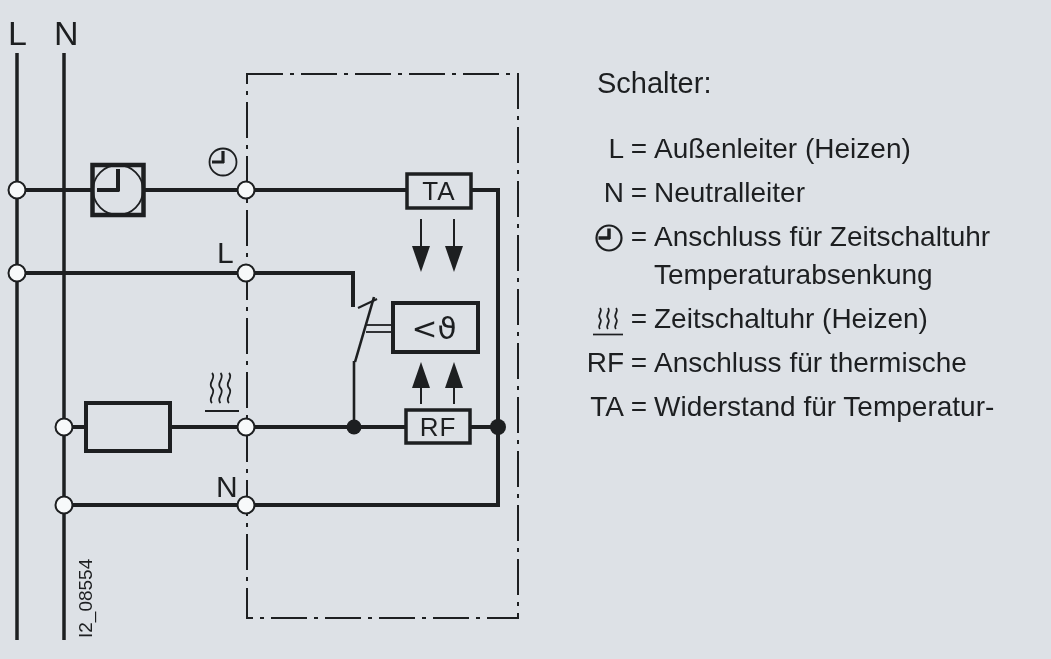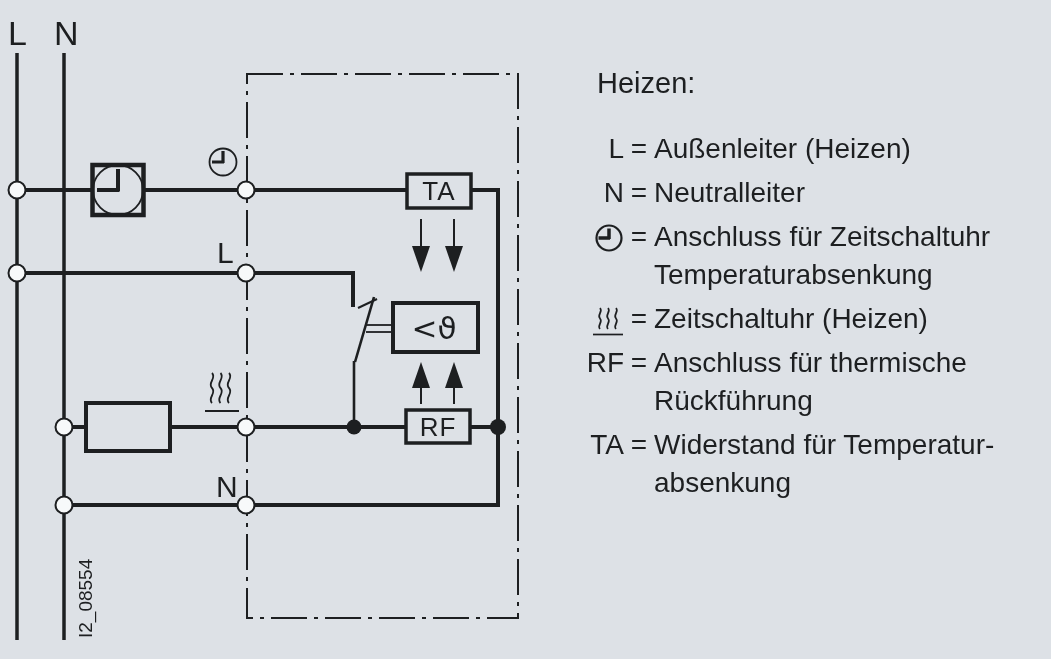--- a/index.html
+++ b/index.html
@@ -109,21 +109,21 @@
   </g>
 
   <text x="8" y="45" font-size="34">L</text>
   <text x="54" y="45" font-size="34">N</text>
   <text x="217" y="263" font-size="30">L</text>
   <text x="216" y="497" font-size="30">N</text>
   <text font-size="19" transform="translate(92 638) rotate(-90)">I2_08554</text>
 </svg>
 
 <div class="legend">
-  <div class="legend-title">Heizen:</div>
+  <div class="legend-title">Schalter:</div>
 
   <div class="entry">
     <div class="sym">L</div>
     <div class="eq">=</div>
     <div class="lines">
         <div>Außenleiter (Heizen)</div>
       </div>
   </div>
 
   <div class="entry">
@@ -163,25 +163,23 @@
     <div class="lines">
         <div>Zeitschaltuhr (Heizen)</div>
       </div>
   </div>
 
   <div class="entry">
     <div class="sym">RF</div>
     <div class="eq">=</div>
     <div class="lines">
       <div>Anschluss für thermische</div>
-      <div>Rückführung</div>
     </div>
   </div>
 
   <div class="entry">
     <div class="sym">TA</div>
     <div class="eq">=</div>
     <div class="lines">
       <div>Widerstand für Temperatur-</div>
-      <div>absenkung</div>
     </div>
   </div>
 </div>
 
 </body></html>

